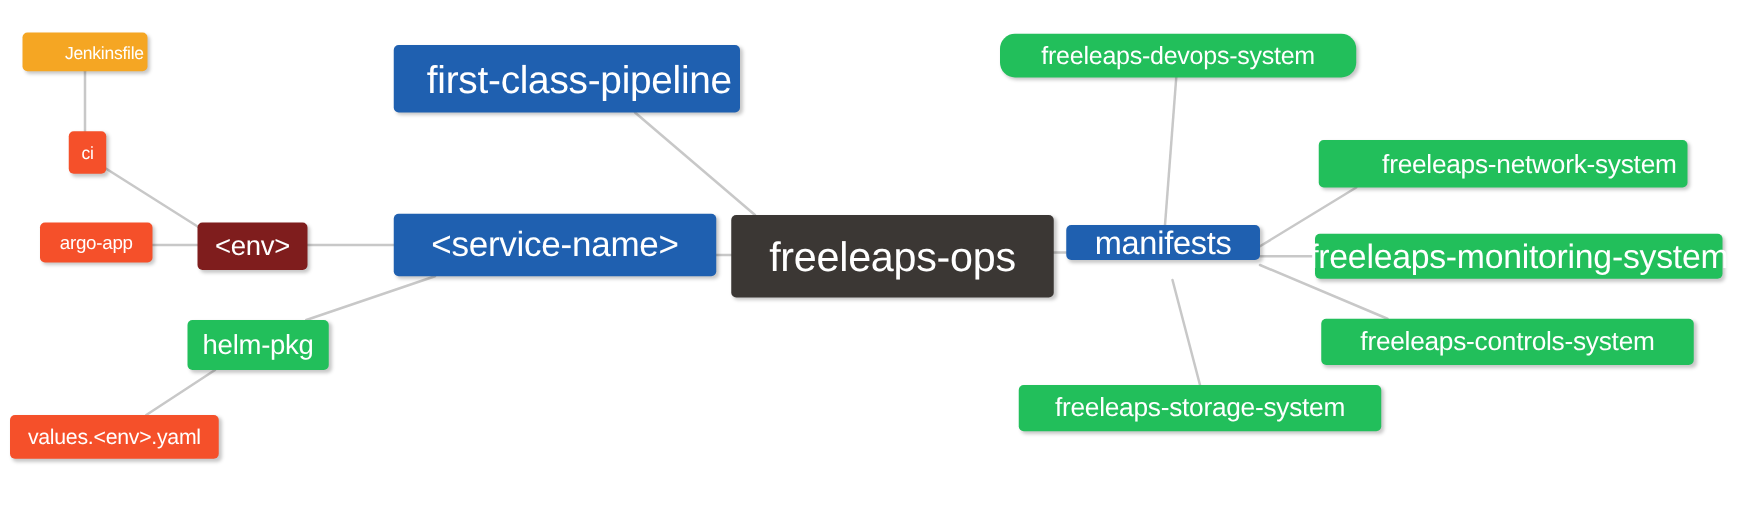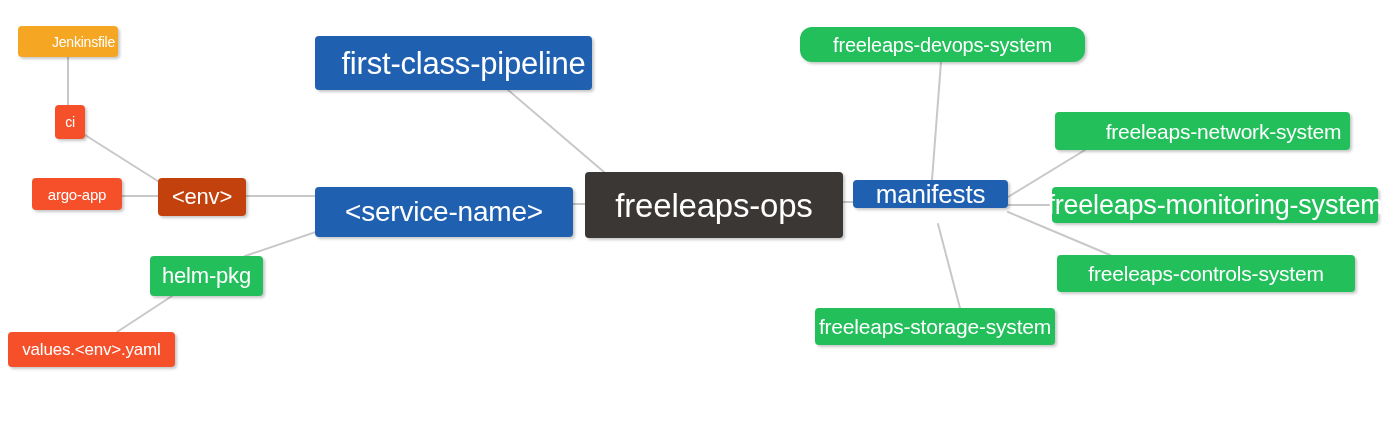--- a/index.html
+++ b/index.html
@@ -38,31 +38,31 @@
     white-space: nowrap;
     line-height: 1;
     box-shadow: 2px 2px 3px rgba(0,0,0,0.22);
     letter-spacing: -0.2px;
     user-select: none;
   }
   .n-jenkinsfile   { left:18px;   top:26px;  width:100px; height:31px; background:#F5A623; font-size:14px;padding-left:31px; }
   .n-ci            { left:55px;   top:105px; width:30px;  height:34px; background:#F5502A; font-size:14px; }
   .n-argo-app      { left:32px;   top:178px; width:90px;  height:32px; background:#F5502A; font-size:15px; }
   .n-values-yaml   { left:8px;    top:332px; width:167px; height:35px; background:#F5502A; font-size:17px; }
-  .n-env           { left:158px;  top:178px; width:88px;  height:38px; background:#c2410c; font-size:22px; }
+  .n-env           { left:158px;  top:178px; width:88px;  height:38px; background:#7f1d1d; font-size:22px; }
   .n-helm-pkg      { left:150px;  top:256px; width:113px; height:40px; background:#22BF5B; font-size:22px; }
   .n-pipeline      { left:315px;  top:36px;  width:277px; height:54px; background:#1F60B0; font-size:31px;padding-left:20px; }
-  .n-service-name  { left:315px;  top:187px; width:258px; height:50px; background:#1F60B0; font-size:28px; }
+  .n-service-name  { left:315px;  top:171px; width:258px; height:50px; background:#1F60B0; font-size:28px; }
   .n-ops           { left:585px;  top:172px; width:258px; height:66px; background:#3B3734; font-size:33px; }
   .n-manifests     { left:853px;  top:180px; width:155px; height:28px; background:#1F60B0; font-size:26px; }
   .n-devops        { left:800px;  top:27px;  width:285px; height:35px; background:#22BF5B; font-size:20px;border-radius:12px; }
   .n-network       { left:1055px; top:112px; width:295px; height:38px; background:#22BF5B; font-size:21px;padding-left:42px; }
   .n-monitoring    { left:1052px; top:187px; width:326px; height:36px; background:#22BF5B; font-size:27px; }
   .n-controls      { left:1057px; top:255px; width:298px; height:37px; background:#22BF5B; font-size:21px; }
-  .n-storage       { left:815px;  top:308px; width:240px; height:37px; background:#22BF5B; font-size:21px; }
+  .n-storage       { left:815px;  top:308px; width:290px; height:37px; background:#22BF5B; font-size:21px; }
 </style>
 </head>
 <body>
 
 <div id="mindmap-root">
 
   <svg id="edge-layer" viewBox="0 0 1390 421" width="1390" height="421">
     <g stroke="#c8c8c8" stroke-width="2" fill="none" stroke-linecap="round">
       <path d="M 68 57 L 68 105"></path>
       <path d="M 85 135 L 172 190"></path>

